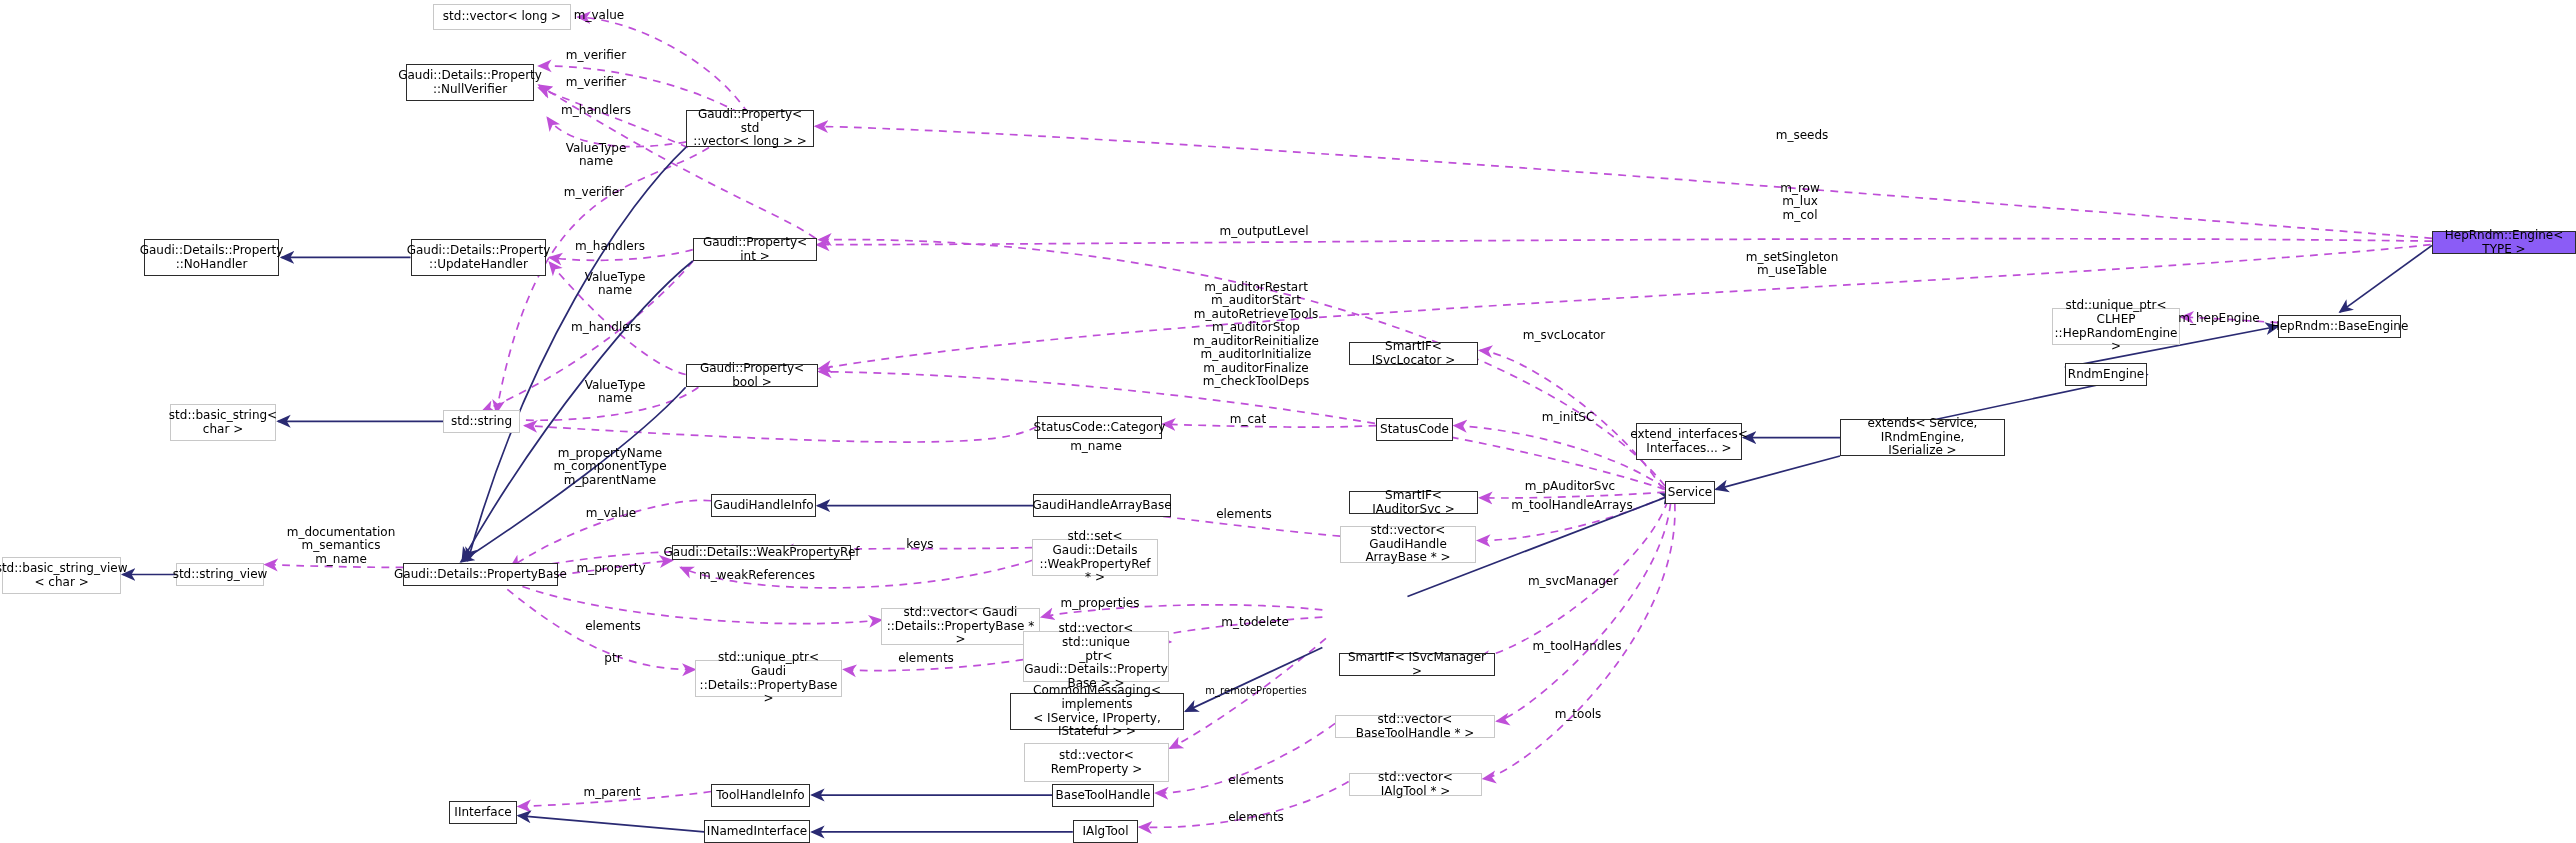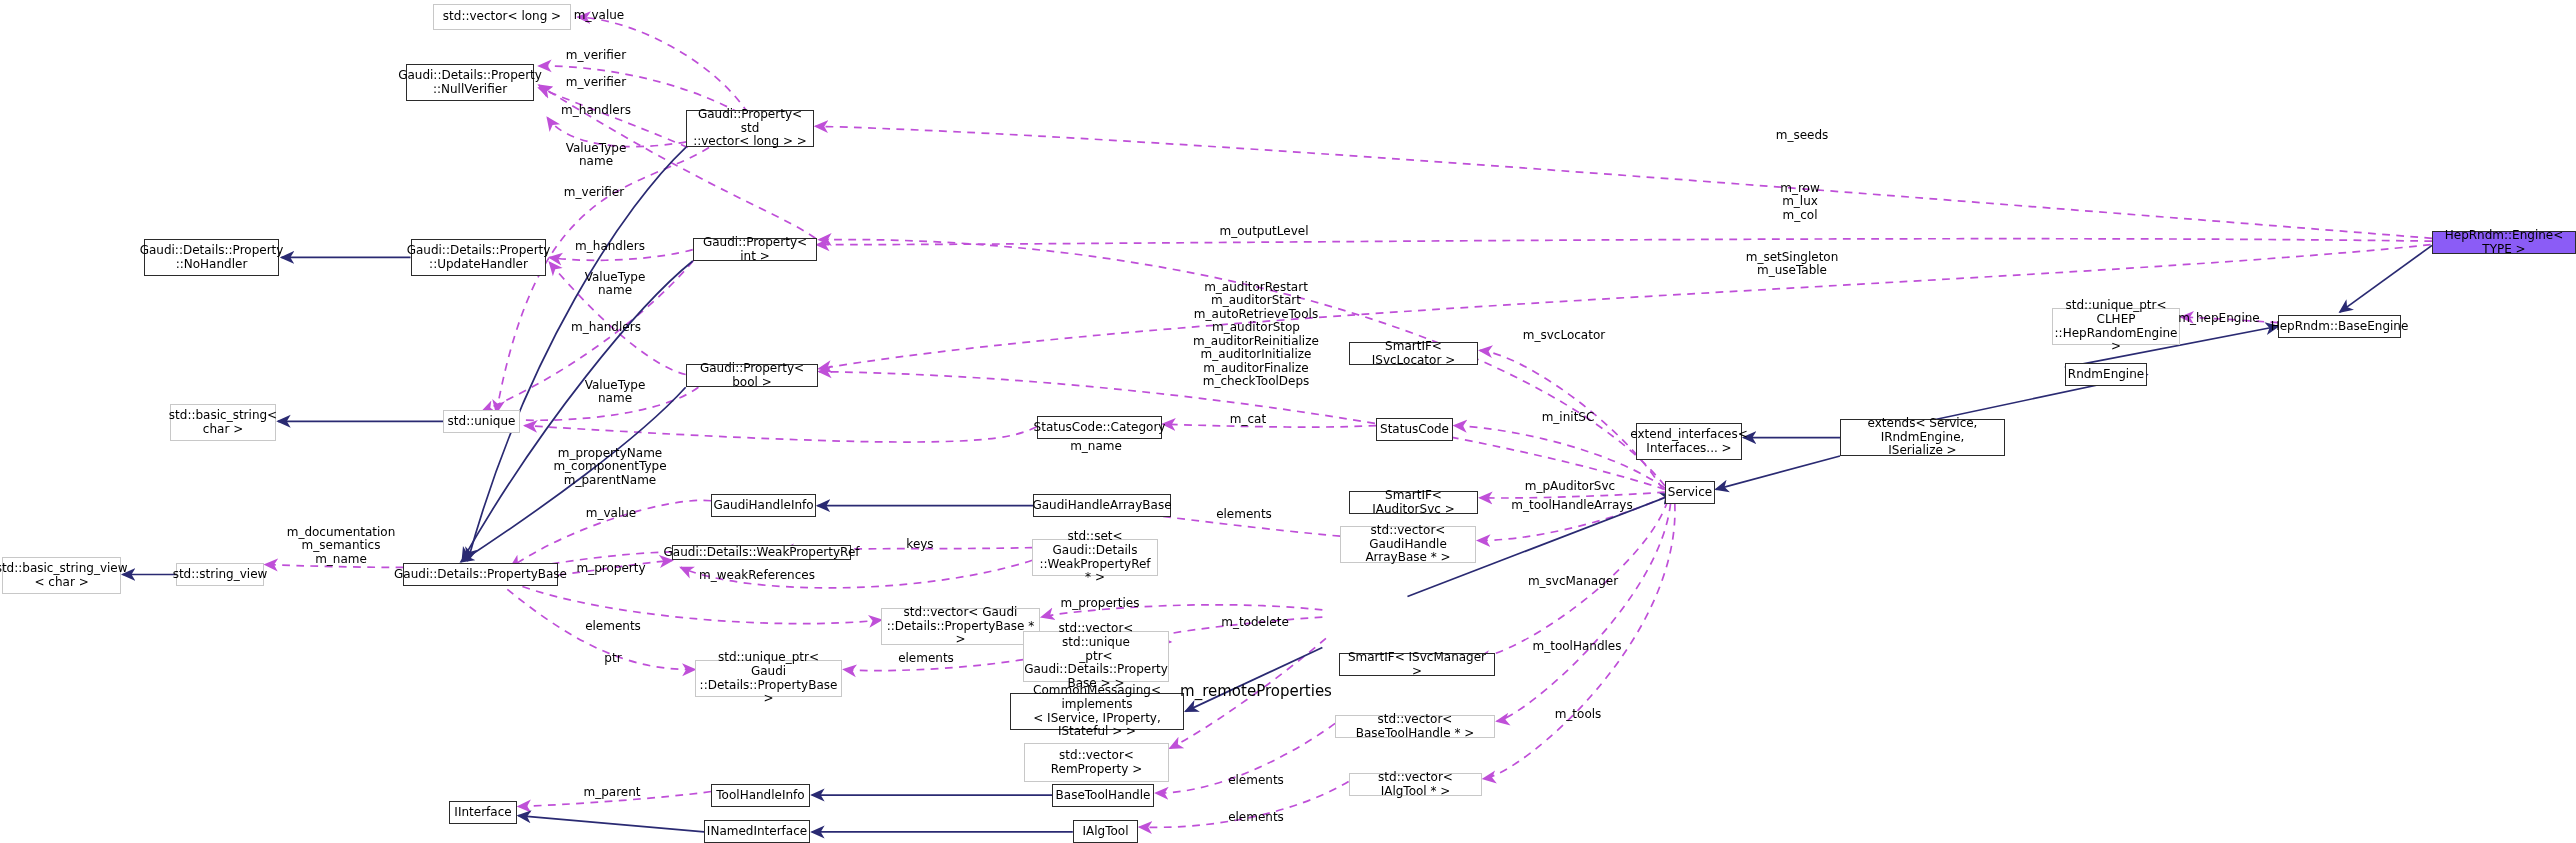--- a/index.html
+++ b/index.html
@@ -120,21 +120,21 @@
     <div class="node solid" style="left: 686px; top: 110px; width: 128px; height: 37px; font-size: 12px;">Gaudi::Property&lt; std
 ::vector&lt; long &gt; &gt;</div>
     <div class="node solid" style="left: 144px; top: 239px; width: 135px; height: 37px; font-size: 12px;">Gaudi::Details::Property
 ::NoHandler</div>
     <div class="node solid" style="left: 411px; top: 239px; width: 135px; height: 37px; font-size: 12px;">Gaudi::Details::Property
 ::UpdateHandler</div>
     <div class="node solid" style="left: 693px; top: 238px; width: 124px; height: 23px; font-size: 12px;">Gaudi::Property&lt; int &gt;</div>
     <div class="node solid" style="left: 686px; top: 364px; width: 132px; height: 23px; font-size: 12px;">Gaudi::Property&lt; bool &gt;</div>
     <div class="node light" style="left: 170px; top: 404px; width: 106px; height: 37px; font-size: 12px;">std::basic_string&lt;
 char &gt;</div>
-    <div class="node light" style="left: 443px; top: 410px; width: 77px; height: 23px; font-size: 12px;">std::unique</div>
+    <div class="node light" style="left: 443px; top: 410px; width: 77px; height: 23px; font-size: 12px;">std::string</div>
     <div class="node solid" style="left: 1037px; top: 416px; width: 125px; height: 23px; font-size: 12px;">StatusCode::Category</div>
     <div class="node solid" style="left: 1376px; top: 418px; width: 77px; height: 23px; font-size: 12px;">StatusCode</div>
     <div class="node solid" style="left: 1349px; top: 342px; width: 129px; height: 23px; font-size: 12px;">SmartIF&lt; ISvcLocator &gt;</div>
     <div class="node solid" style="left: 1349px; top: 491px; width: 129px; height: 23px; font-size: 12px;">SmartIF&lt; IAuditorSvc &gt;</div>
     <div class="node solid" style="left: 1339px; top: 653px; width: 156px; height: 23px; font-size: 12px;">SmartIF&lt; ISvcManager &gt;</div>
     <div class="node light" style="left: 1340px; top: 526px; width: 136px; height: 37px; font-size: 12px;">std::vector&lt; GaudiHandle
 ArrayBase * &gt;</div>
     <div class="node solid" style="left: 711px; top: 494px; width: 105px; height: 23px; font-size: 12px;">GaudiHandleInfo</div>
     <div class="node solid" style="left: 1033px; top: 494px; width: 138px; height: 23px; font-size: 12px;">GaudiHandleArrayBase</div>
     <div class="node solid" style="left: 672px; top: 545px; width: 179px; height: 15px; font-size: 12px;">Gaudi::Details::WeakPropertyRef</div>
@@ -192,21 +192,21 @@
     <div class="elabel" style="left: 757px; top: 576px; font-size: 12px;">m_weakReferences</div>
     <div class="elabel" style="left: 920px; top: 545px; font-size: 12px;">keys</div>
     <div class="elabel" style="left: 341px; top: 546px; font-size: 12px;">m_documentation
 m_semantics
 m_name</div>
     <div class="elabel" style="left: 613px; top: 627px; font-size: 12px;">elements</div>
     <div class="elabel" style="left: 613px; top: 659px; font-size: 12px;">ptr</div>
     <div class="elabel" style="left: 926px; top: 659px; font-size: 12px;">elements</div>
     <div class="elabel" style="left: 1100px; top: 604px; font-size: 12px;">m_properties</div>
     <div class="elabel" style="left: 1255px; top: 623px; font-size: 12px;">m_todelete</div>
-    <div class="elabel" style="left: 1256px; top: 691px; font-size: 15px;">m_remoteProperties</div>
+    <div class="elabel" style="left: 1256px; top: 691px; font-size: 10px;">m_remoteProperties</div>
     <div class="elabel" style="left: 1256px; top: 781px; font-size: 12px;">elements</div>
     <div class="elabel" style="left: 1256px; top: 818px; font-size: 12px;">elements</div>
     <div class="elabel" style="left: 612px; top: 793px; font-size: 12px;">m_parent</div>
     <div class="elabel" style="left: 1264px; top: 232px; font-size: 12px;">m_outputLevel</div>
     <div class="elabel" style="left: 1256px; top: 335px; font-size: 12px;">m_auditorRestart
 m_auditorStart
 m_autoRetrieveTools
 m_auditorStop
 m_auditorReinitialize
 m_auditorInitialize

